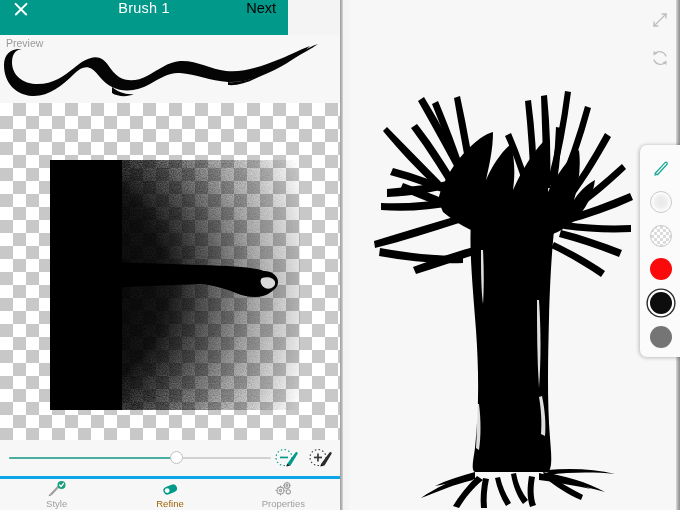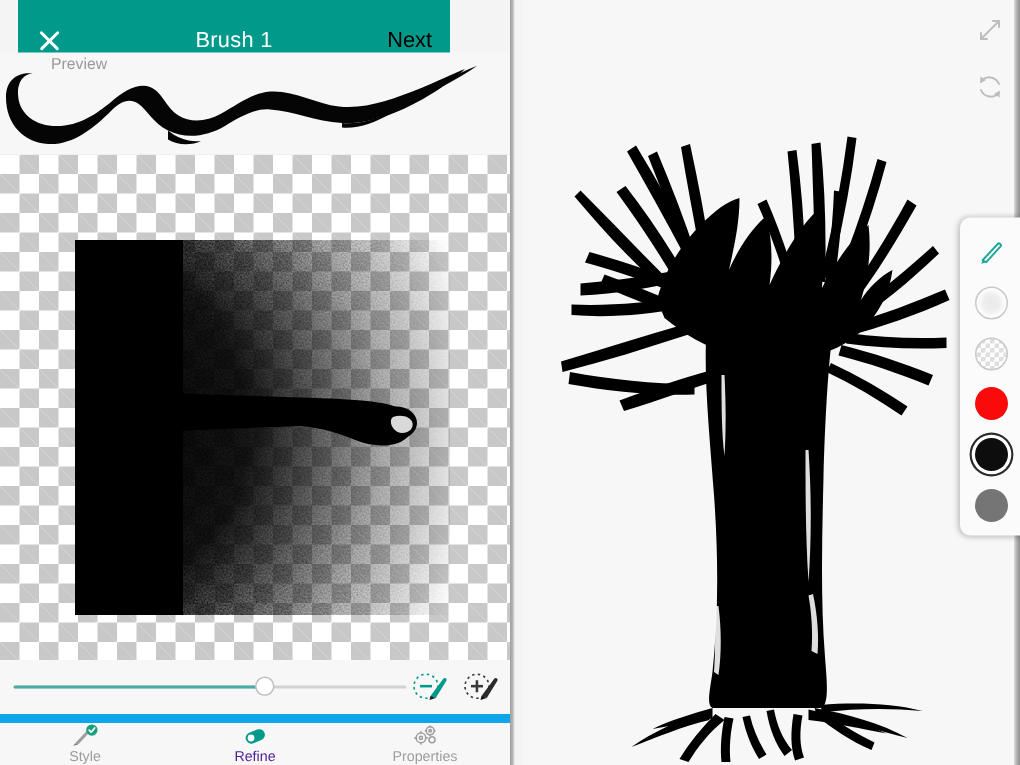--- a/index.html
+++ b/index.html
@@ -33,26 +33,25 @@
   }
 
   
   .header {
     position: absolute;
     left: 0; top: 0;
     width: 288px;
     height: 35px;
     background: #00998a;
     display: flex;
-    align-items: flex-end;
+    align-items: flex-start;
     justify-content: space-between;
     padding: 0 12px;
     box-sizing: border-box;
     z-index: 5;
-    margin-left: 12px;
   }
   .header-title {
     position: absolute;
     left: 0; right: 0;
     text-align: center;
     color: #ffffff;
     font-size: 14.5px;
     letter-spacing: .2px;
     pointer-events: none;
   }
@@ -92,21 +91,20 @@
     height: 68px;
     background: #f7f7f7;
     overflow: hidden;
   }
   .preview-label {
     position: absolute;
     left: 6px; top: 2px;
     font-size: 10.5px;
     color: #9a9a9a;
     z-index: 3;
-    margin-left: 28px;
   }
   .preview-stroke {
     position: absolute;
     left: 0; top: 0;
     width: 340px; height: 68px;
   }
 
   
   .canvas-area {
     position: absolute;
@@ -179,35 +177,35 @@
   }
   .brush-tool { width: 26px; height: 26px; cursor: pointer; }
 
   
   .bottom-nav {
     position: absolute;
     left: 0; top: 476px;
     width: 340px;
     height: 34px;
     background: #f7f7f7;
-    border-top: 6px solid #0ea5e9;
+    border-top: 3px solid #0ea5e9;
     box-sizing: border-box;
     display: flex;
   }
   .nav-item {
     flex: 1;
     display: flex;
     flex-direction: column;
     align-items: center;
     justify-content: center;
     gap: 1px;
     cursor: pointer;
     color: #9e9e9e;
   }
-  .nav-item.active { color: #4c1d95; }
+  .nav-item.active { color: #a16207; }
   .nav-icon { width: 22px; height: 18px; display: block; }
   .nav-label { font-size: 9.5px; line-height: 10px; }
 
   
   .divider {
     position: absolute;
     left: 340px; top: 0;
     width: 3px; height: 510px;
     background: linear-gradient(to right, #9d9d9d 0%, #b6b6b6 55%, #d9d9d9 100%);
     z-index: 6;

